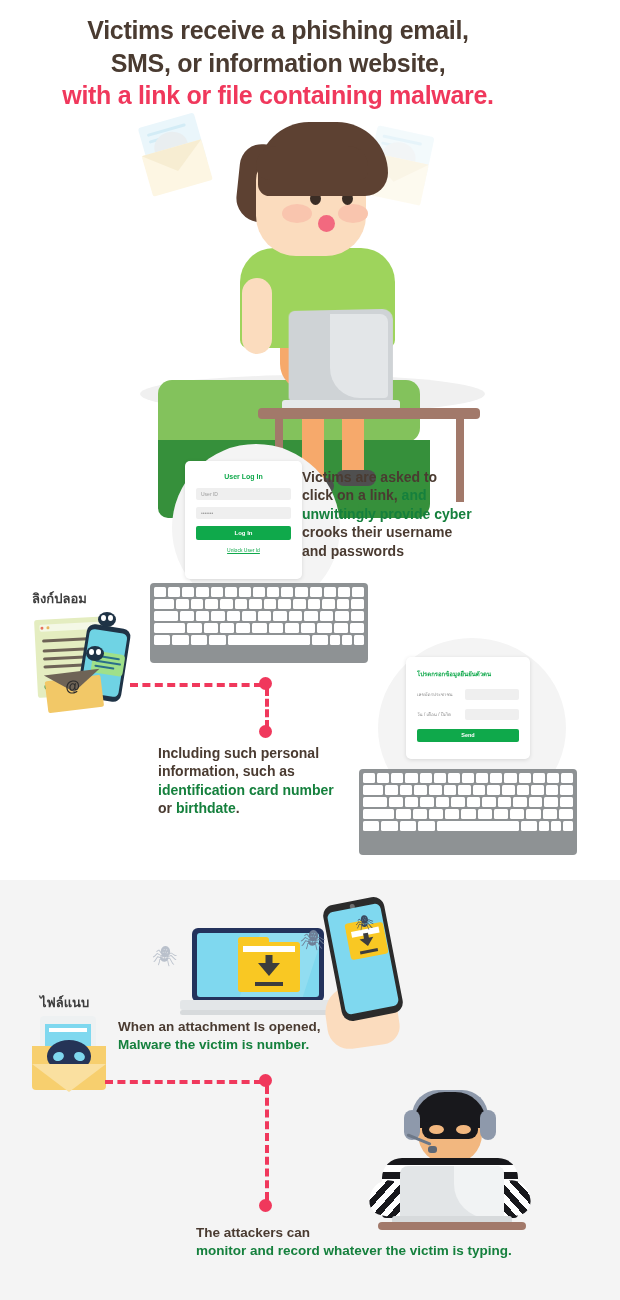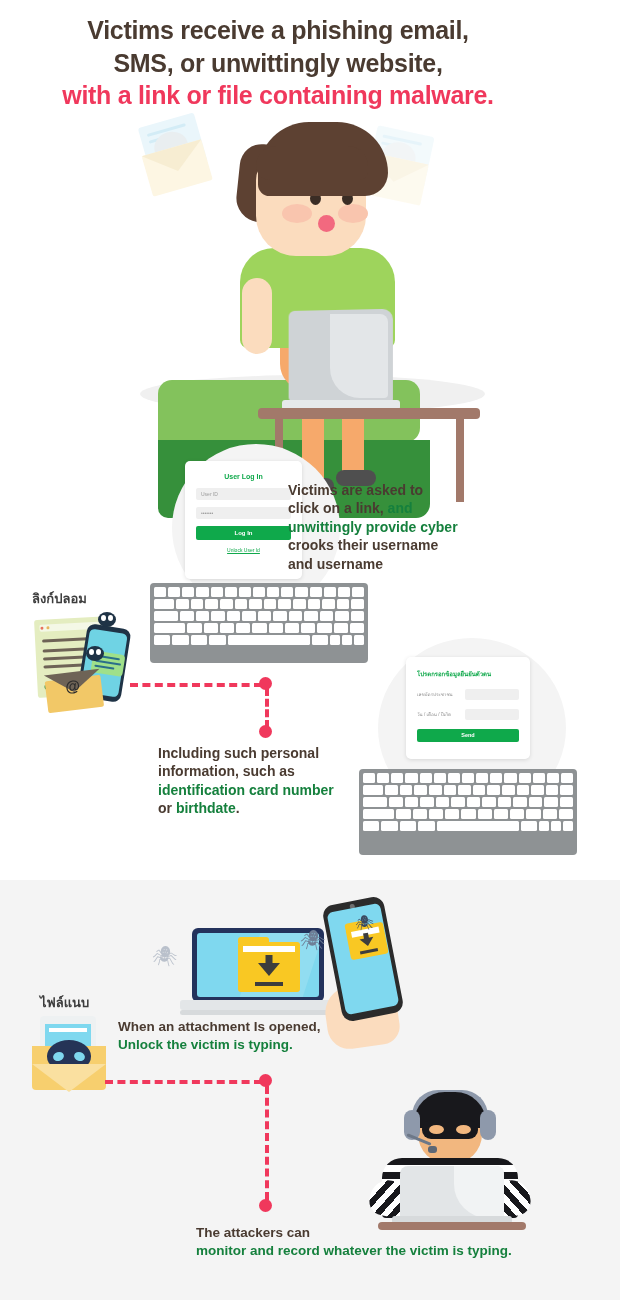--- a/index.html
+++ b/index.html
@@ -159,21 +159,21 @@
   .bug { position:absolute; width:18px;height:15px; background:#1f3346; border-radius:50%;}
   .bug:before,.bug:after{ content:''; position:absolute; top:3px; width:5px;height:6px;
              background:#fff; border-radius:50%;}
   .bug:before{left:3px;} .bug:after{right:3px;}
   .bug1 { left:98px; top:612px; }
   .bug2 { left:86px; top:646px; }
 
   
   .tb  { position:absolute; font-size:14px; font-weight:bold; line-height:1.32; color:#4a3b31; }
   .tb .pink { color:#15803d; }
-  .tb1 { left:288px; top:468px; width:210px;margin-top:13px; }
+  .tb1 { left:302px; top:468px; width:210px; }
   .tb2 { left:158px; top:744px; width:210px; }
   .tb3 { left:118px; top:1018px; width:260px; font-size:13.5px;}
   .tb4 { left:196px; top:1224px; width:400px; font-size:13.5px;}
 
   
   .dotline-h { position:absolute; height:0; border-top:4px dashed #f0385c; }
   .dotline-v { position:absolute; width:0; border-left:4px dashed #f0385c; }
   .node { position:absolute; width:13px;height:13px; background:#f0385c; border-radius:50%; }
   .c1h { left:130px; top:683px; width:132px; }
   .c1v { left:265px; top:688px; height:40px; }
@@ -285,21 +285,21 @@
 </head>
 <body>
 
 <div class="stage">
 
   <div class="sec-top"></div>
   <div class="sec-bot"></div>
 
   <div class="headline">
     <div>Victims receive a phishing email,</div>
-    <div>SMS, or unwittingly website,</div>
+    <div>SMS, or information website,</div>
     <div class="pink">with a link or file containing  malware.</div>
   </div>
 
   <div class="hero">
     <div class="hero-shadow"></div>
 
     <div class="env env1">
       <div class="sheet" style="left:6px;top:0;">
         <div class="bar" style="top:8px;"></div>
           <div class="bar" style="top:15px;width:28px;"></div>
@@ -356,21 +356,21 @@
     <div class="fld">•••••••</div>
     <div class="btn">Log In</div>
     <div class="lnk">Unlock User Id</div>
   </div>
 
   <div class="tb tb1">
     <span>Victims are asked to</span><br>
     <span>click on a link, </span><span class="pink">and</span><br>
     <span class="pink">unwittingly provide cyber</span><br>
     <span>crooks their username</span><br>
-    <span>and username</span>
+    <span>and passwords</span>
   </div>
 
   <div class="fl-label">ลิงก์ปลอม</div>
   <div class="fl-doc">
     <div class="tb"></div>
     <div class="dot" style="left:6px;background:#e8725e;"></div>
     <div class="dot" style="left:12px;background:#e8b55e;"></div>
     <div class="ln" style="top:20px;width:62px;"></div>
     <div class="ln" style="top:30px;width:58px;"></div>
     <div class="ln" style="top:38px;width:58px;"></div>
@@ -610,21 +610,21 @@
   <div class="at-env">
     <div class="b"></div>
   </div>
   <div class="at-virus"></div>
   <div class="at-env" style="top:1046px;">
     <div class="fl" style="top:18px;"></div>
   </div>
 
   <div class="tb tb3">
     <span>When an attachment Is opened,</span><br>
-    <span class="pink">Unlock the victim is typing.</span>
+    <span class="pink">Malware the victim is number.</span>
   </div>
 
   <div class="dotline-h c2h"></div>
   <div class="dotline-v c2v"></div>
   <div class="node c2n1"></div>
   <div class="node c2n2"></div>
 
   <div class="hk-band"></div>
   <div class="hk-head"></div>
   <div class="hk-hair"></div>

